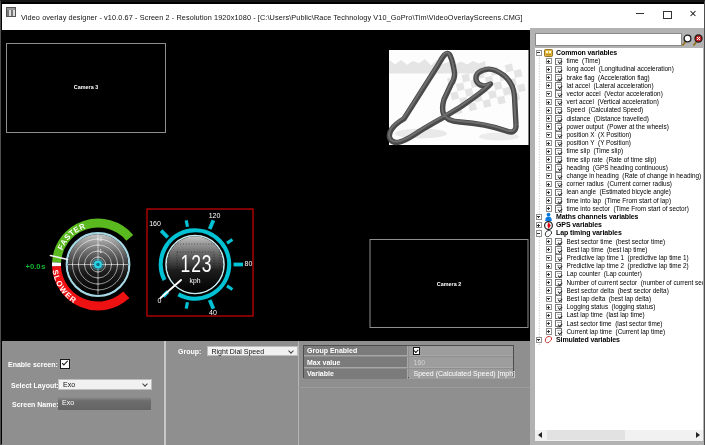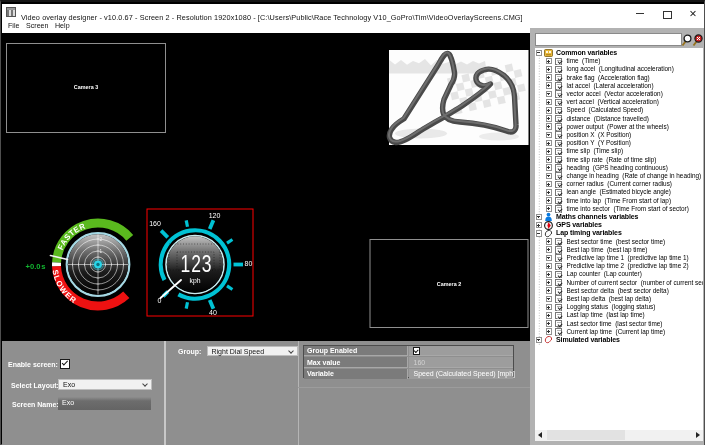--- a/index.html
+++ b/index.html
@@ -65,25 +65,20 @@
 </style></head>
 <body>
 <div id="win">
   <div id="titlebar">
     <div id="appicon"></div>
     <div id="title">Video overlay designer - v10.0.67 - Screen 2 - Resolution 1920x1080 - [C:\Users\Public\Race Technology V10_GoPro\Tim\VideoOverlayScreens.CMG]</div>
     <div class="wbtn" id="bmin" style="left:624px"></div>
     <div class="wbtn" id="bmax" style="left:651px"></div>
     <div class="wbtn" id="bclose" style="left:676px">✕</div>
   </div>
-  <div id="menubar">
-    <span class="mi" style="left:6px">File</span>
-    <span class="mi" style="left:24px">Screen</span>
-    <span class="mi" style="left:53px">Help</span>
-  </div>
   <div id="canvas">
     <svg width="528" height="308.5" viewBox="1 30.5 528 308.5">
       <defs>
         <linearGradient id="face" x1="0" y1="0" x2="0" y2="1">
           <stop offset="0" stop-color="#c2c2c2"></stop>
           <stop offset="0.28" stop-color="#6e6e6e"></stop>
           <stop offset="0.62" stop-color="#1c1c1c"></stop>
           <stop offset="1" stop-color="#000"></stop>
         </linearGradient>
         <linearGradient id="track3d" x1="0" y1="0" x2="0" y2="1">

